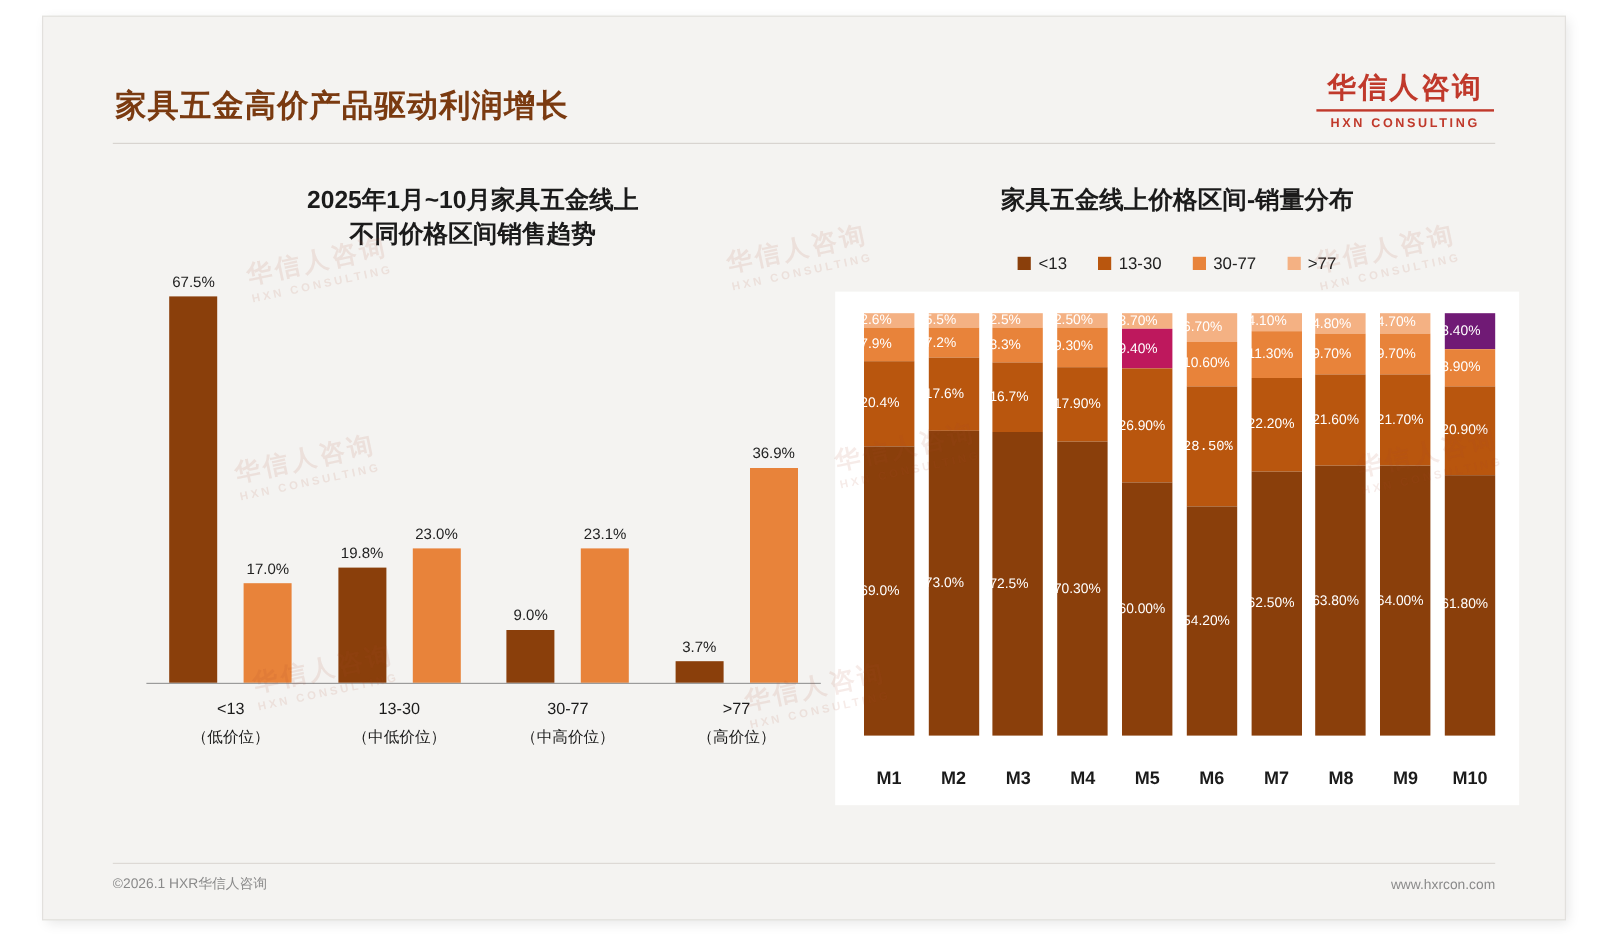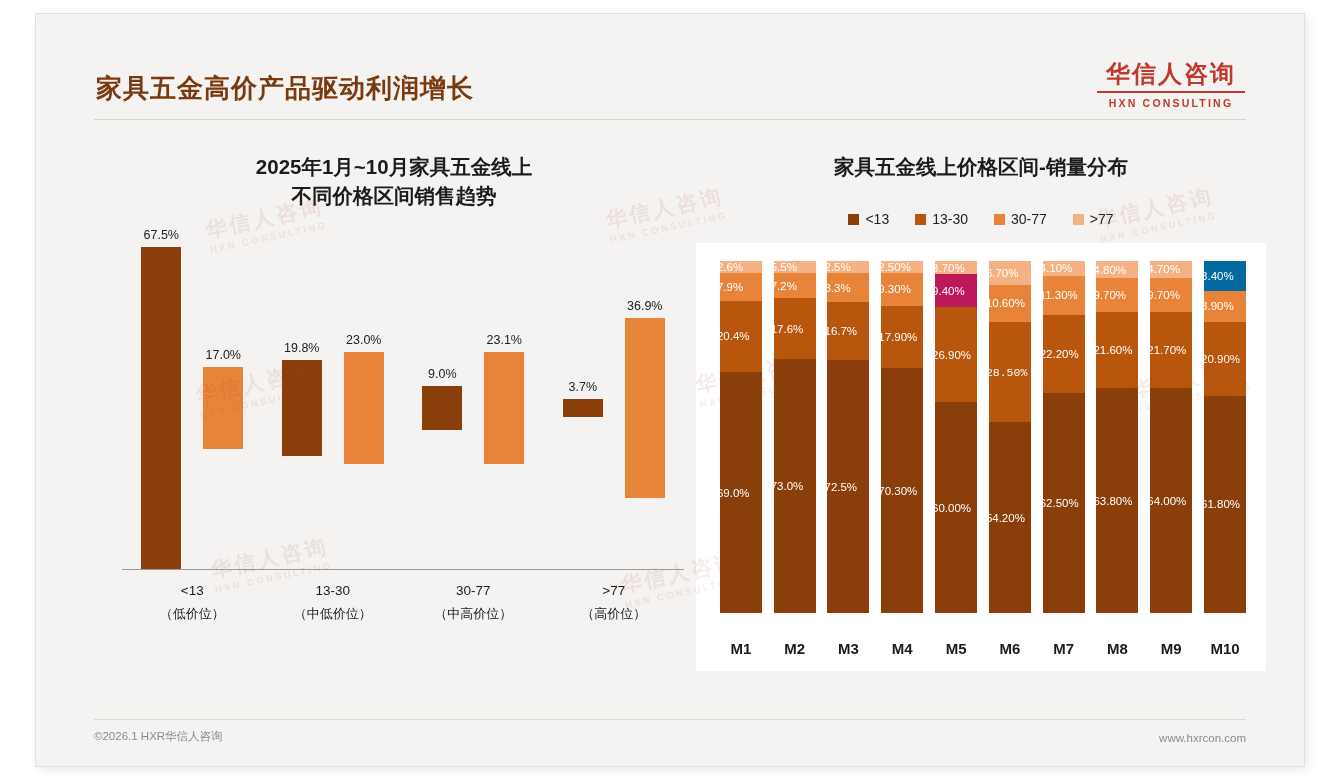--- a/index.html
+++ b/index.html
@@ -146,21 +146,21 @@
     display: flex;
     justify-content: center;
     align-items: flex-end;
     gap: 22px;
   }
   .bar-wrap {
     width: 40px;
     position: relative;
     display: flex;
     flex-direction: column;
-    justify-content: center;
+    justify-content: flex-end;
     align-items: center;
     height: 100%;
   }
   .bar-value {
     font-size: 12.5px;
     color: #222;
     margin-bottom: 5px;
     white-space: nowrap;
   }
   .bar {
@@ -532,21 +532,21 @@
               <div class="seg s1" style="flex-grow: 21.7; flex-basis: 0px; background: rgb(185, 86, 14);">
                 <span>21.70%</span>
               </div>
               <div class="seg s0" style="flex-grow: 64; flex-basis: 0px; background: rgb(138, 63, 11);">
                 <span>64.00%</span>
               </div>
             </div>
           </div>
           <div class="stack-col">
             <div class="stack">
-              <div class="seg s3" style="flex-grow: 8.4; flex-basis: 0px; background: #0369a1; text-align: right;">
+              <div class="seg s3" style="flex-grow: 8.4; flex-basis: 0px; background: #701a75; text-align: right;">
                 <span>8.40%</span>
               </div>
               <div class="seg s2" style="flex-grow: 8.9; flex-basis: 0px; background: rgb(232, 131, 58);">
                 <span>8.90%</span>
               </div>
               <div class="seg s1" style="flex-grow: 20.9; flex-basis: 0px; background: rgb(185, 86, 14);">
                 <span>20.90%</span>
               </div>
               <div class="seg s0" style="flex-grow: 61.8; flex-basis: 0px; background: rgb(138, 63, 11);">
                 <span>61.80%</span>

